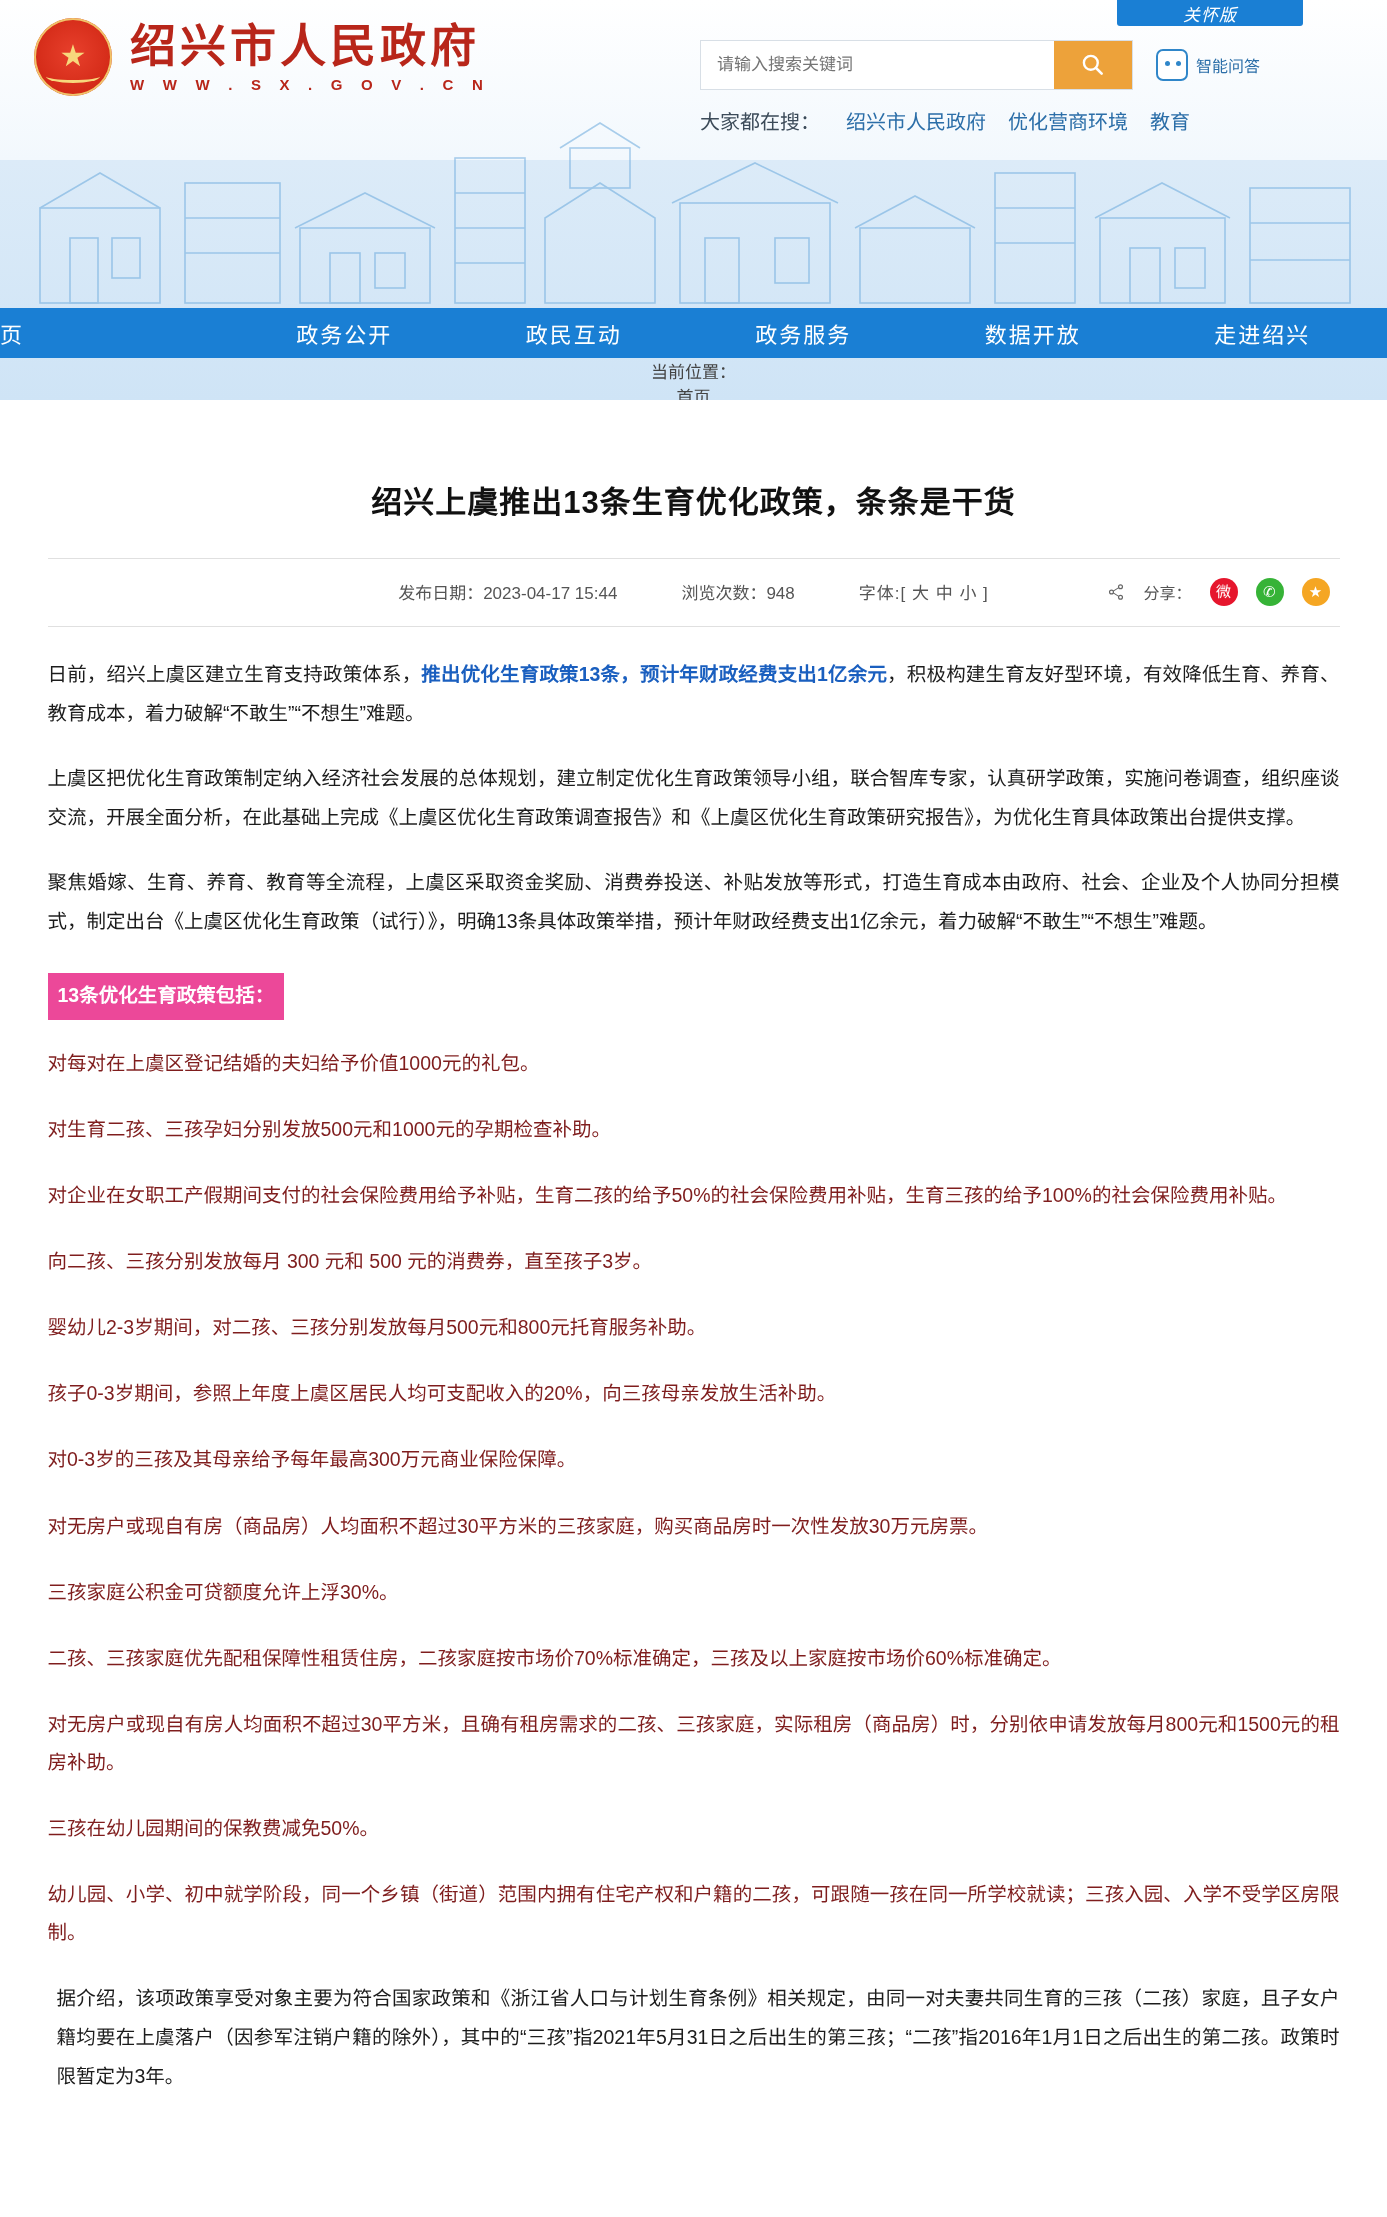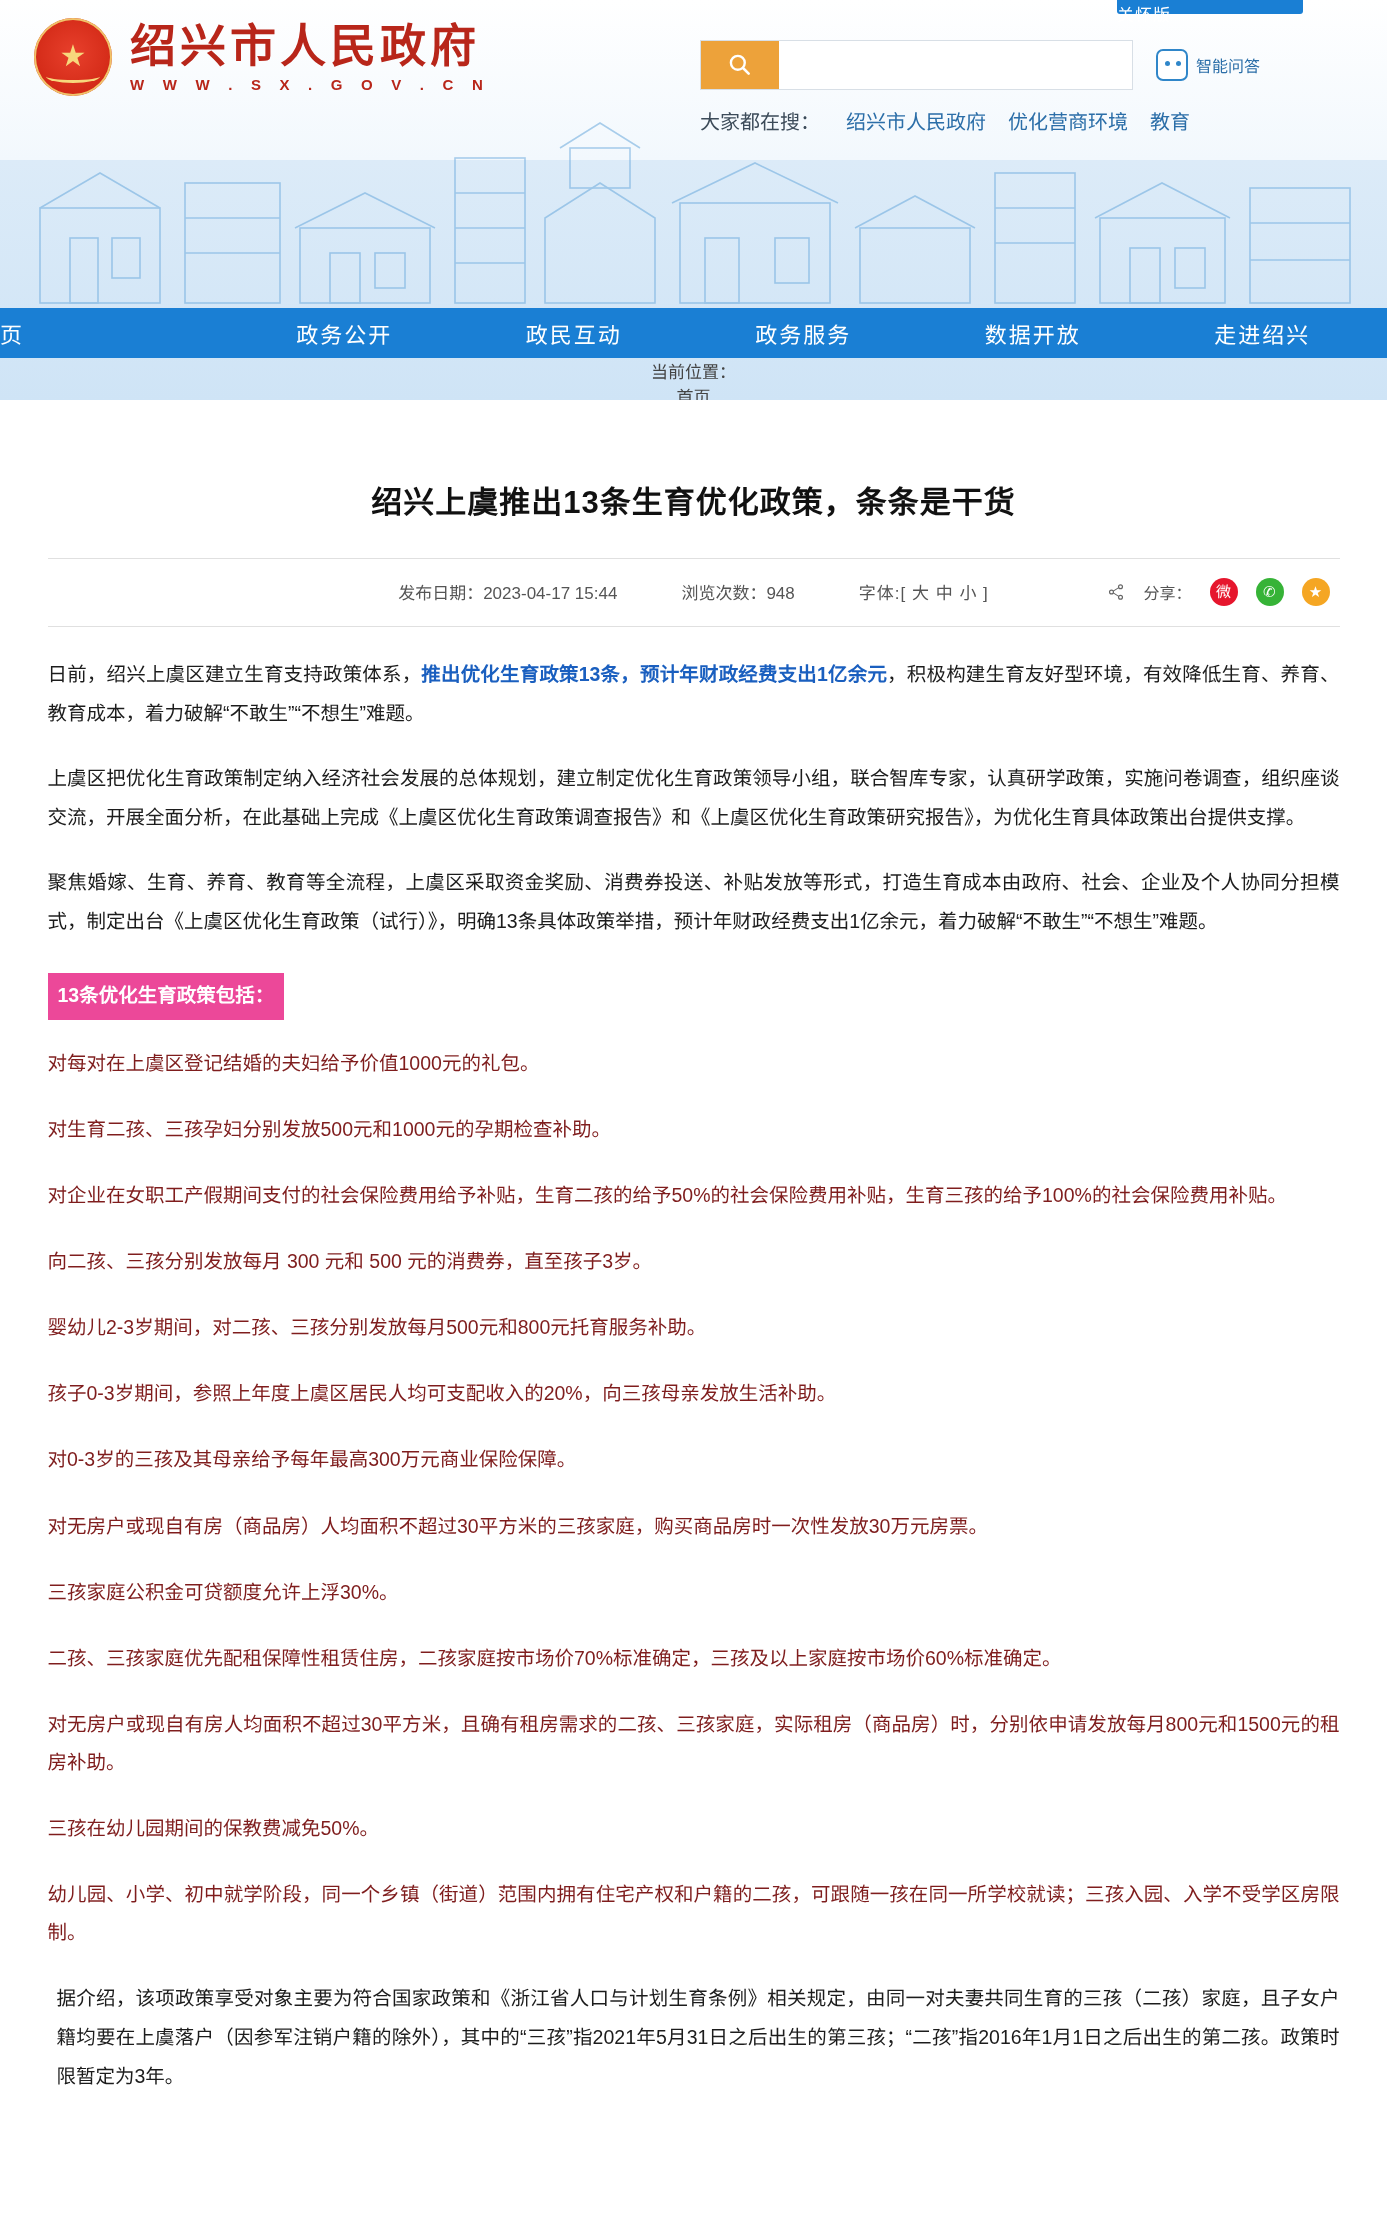--- a/index.html
+++ b/index.html
@@ -24,28 +24,29 @@
     position: absolute;
     top: 0; left: 0; right: 0;
     height: 160px;
     background: linear-gradient(180deg, #ffffff 0%, #f2f8fd 100%);
   }
   .accessible-btn {
     position: absolute;
     top: 0;
     right: 84px;
     width: 186px;
-    height: 14px;
+    height: 26px;
     background: #1a7fd4;
     color: #fff;
     font-size: 17px;
     line-height: 31px;
-    text-align: left;
+    text-align: center;
     letter-spacing: 1px;
     border-radius: 0 0 3px 3px;
+    font-style: italic;
   }
 
   .logo-area {
     position: absolute;
     top: 18px;
     left: 34px;
     display: flex;
     align-items: center;
     gap: 18px;
   }
@@ -295,20 +296,21 @@
     <div class="emblem"></div>
     <div>
       <div class="site-title">绍兴市人民政府</div>
       <div class="site-url">W W W . S X . G O V . C N</div>
     </div>
   </div>
 
   <div class="search-area">
     <div class="search-row">
       <div class="search-box">
+        <input class="search-input" type="text" placeholder="请输入搜索关键词" style="">
         <button class="search-btn">
           <svg width="26" height="26" viewBox="0 0 24 24">
             <circle cx="10" cy="10" r="6.4" fill="none" stroke="#fff" stroke-width="2.2"></circle>
             <line x1="14.8" y1="14.8" x2="20" y2="20" stroke="#fff" stroke-width="2.4" stroke-linecap="round"></line>
           </svg>
         </button>
       </div>
       <div class="robot-box">
         <span class="robot-icon"></span>
         <span>智能问答</span>

